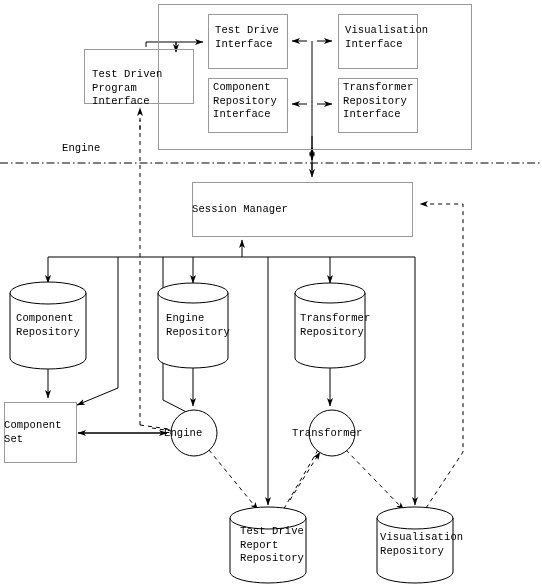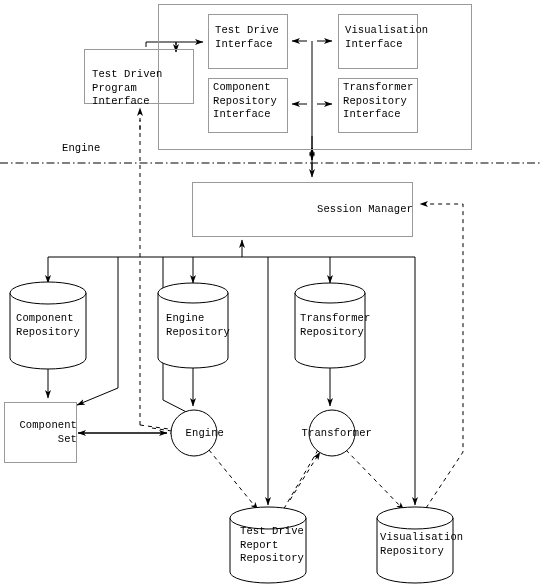--- a/index.html
+++ b/index.html
@@ -24,21 +24,21 @@
   }
   .lbl {
     position: absolute;
     font-size: 10.5px;
     color: #000000;
     line-height: 13.5px;
     white-space: pre-line;
     letter-spacing: 0.1px;
   }
   .lbl-c {
-    text-align: right;
+    text-align: left;
   }
   .node-box {
     position: absolute;
     box-sizing: border-box;
     border: 1px solid #9a9a9a;
     background: transparent;
   }
   .outer-box {
     position: absolute;
     box-sizing: border-box;

